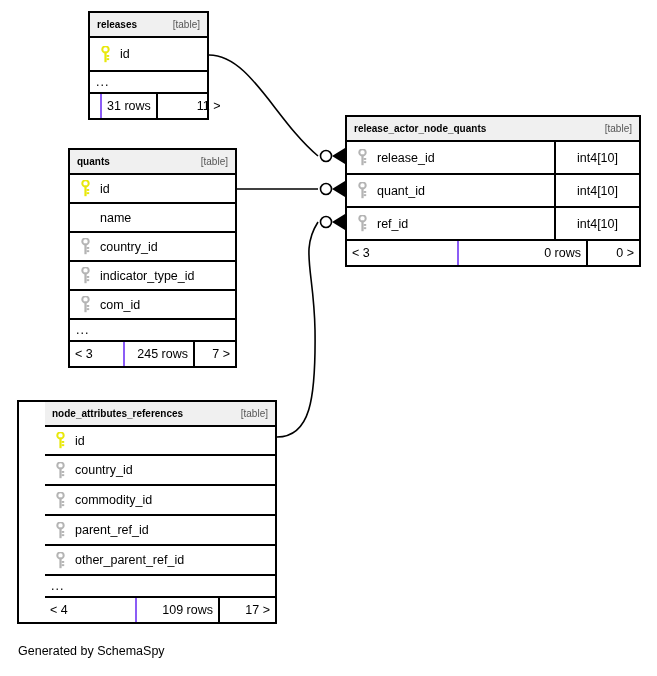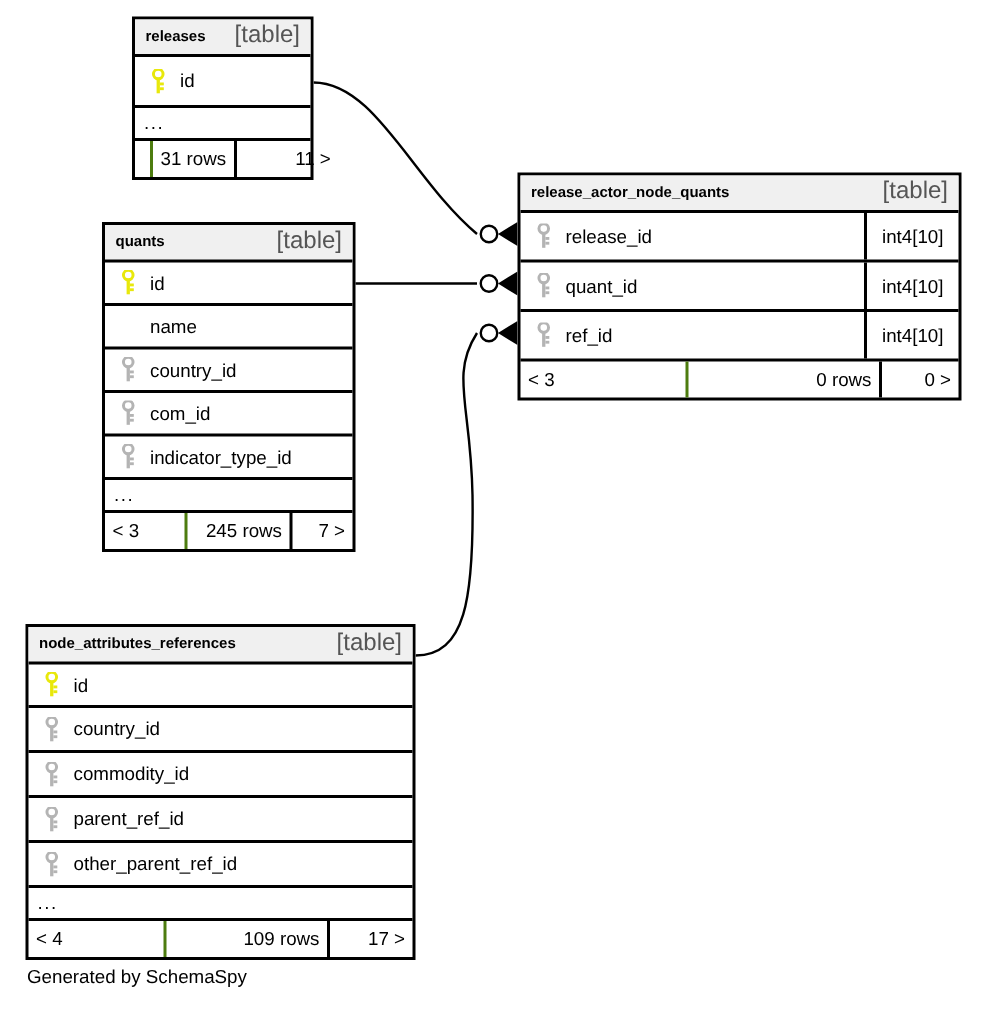--- a/index.html
+++ b/index.html
@@ -42,21 +42,21 @@
     padding: 3px 7px 4px 7px;
     box-sizing: border-box;
     height: 25px;
   }
   .tbl-name {
     font-weight: bold;
     font-size: 10px;
     white-space: nowrap;
   }
   .tbl-tag {
-    font-size: 16px;
+    font-size: 10px;
     color: #555555;
     white-space: nowrap;
     padding-left: 8px;
   }
   .col-row {
     display: flex;
     align-items: center;
     border-bottom: 2px solid #000000;
     box-sizing: border-box;
     height: 29px;
@@ -65,21 +65,21 @@
     display: flex;
     align-items: center;
     flex: 1 1 auto;
     min-width: 0;
     padding-left: 6px;
     box-sizing: border-box;
     height: 100%;
   }
   .col-type {
     border-left: 2px solid #000000;
-    padding: 0 10px;
+    padding: 0 21px;
     display: flex;
     align-items: center;
     height: 100%;
     font-size: 12.5px;
     white-space: nowrap;
     box-sizing: border-box;
   }
   .keyslot {
     width: 18px;
     min-width: 18px;
@@ -114,21 +114,21 @@
     display: flex;
     align-items: center;
     height: 100%;
     box-sizing: border-box;
     padding: 0 5px;
     white-space: nowrap;
   }
   .foot-left { justify-content: flex-start; }
   .foot-mid {
     justify-content: flex-end;
-    border-left: 2px solid #4d7c0f;
+    border-left: 2px solid #8b5cf6;
     border-right: 2px solid #000000;
     flex: 1 1 auto;
   }
   .foot-right { justify-content: flex-end; }
   .caption {
     position: absolute;
     font-size: 12.5px;
     color: #000000;
     white-space: nowrap;
     z-index: 2;
@@ -228,34 +228,34 @@
     <div class="col-row">
       <div class="col-main">
         <span class="keyslot">
           <svg width="9" height="17" viewBox="0 0 9 17">
               <circle cx="4.5" cy="3.4" r="3.2" fill="none" stroke="#b4b4b4" stroke-width="2"></circle>
               <rect x="3.4" y="5.6" width="2.2" height="10.6" fill="#b4b4b4"></rect>
               <rect x="5.6" y="9" width="2.6" height="1.9" fill="#b4b4b4"></rect>
               <rect x="5.6" y="12.2" width="2.6" height="1.9" fill="#b4b4b4"></rect>
             </svg>
         </span>
+        <span class="col-label">indicator_type_id</span>
+      </div>
+    </div>
+    <div class="col-row">
+      <div class="col-main">
+        <span class="keyslot">
+          <svg width="9" height="17" viewBox="0 0 9 17">
+              <circle cx="4.5" cy="3.4" r="3.2" fill="none" stroke="#b4b4b4" stroke-width="2"></circle>
+              <rect x="3.4" y="5.6" width="2.2" height="10.6" fill="#b4b4b4"></rect>
+              <rect x="5.6" y="9" width="2.6" height="1.9" fill="#b4b4b4"></rect>
+              <rect x="5.6" y="12.2" width="2.6" height="1.9" fill="#b4b4b4"></rect>
+            </svg>
+        </span>
         <span class="col-label">com_id</span>
-      </div>
-    </div>
-    <div class="col-row">
-      <div class="col-main">
-        <span class="keyslot">
-          <svg width="9" height="17" viewBox="0 0 9 17">
-              <circle cx="4.5" cy="3.4" r="3.2" fill="none" stroke="#b4b4b4" stroke-width="2"></circle>
-              <rect x="3.4" y="5.6" width="2.2" height="10.6" fill="#b4b4b4"></rect>
-              <rect x="5.6" y="9" width="2.6" height="1.9" fill="#b4b4b4"></rect>
-              <rect x="5.6" y="12.2" width="2.6" height="1.9" fill="#b4b4b4"></rect>
-            </svg>
-        </span>
-        <span class="col-label">indicator_type_id</span>
       </div>
     </div>
     <div class="ellipsis-row">...</div>
     <div class="footer-row">
       <div class="foot-cell foot-left" style="width:53px;">&lt; 3</div>
       <div class="foot-cell foot-mid">245 rows</div>
       <div class="foot-cell foot-right" style="width:40px;">7 &gt;</div>
     </div>
   </div>
 
@@ -306,21 +306,21 @@
       </div>
       <div class="col-type">int4[10]</div>
     </div>
     <div class="footer-row">
       <div class="foot-cell foot-left" style="width:110px;">&lt; 3</div>
       <div class="foot-cell foot-mid">0 rows</div>
       <div class="foot-cell foot-right" style="width:51px;">0 &gt;</div>
     </div>
   </div>
 
-  <div class="table-box" style="left:17px; top:416px; width:260px;">
+  <div class="table-box" style="left:17px; top:400px; width:260px;padding-left:26px;">
     <div class="tbl-header">
       <span class="tbl-name">node_attributes_references</span>
       <span class="tbl-tag">[table]</span>
     </div>
     <div class="col-row" style="height:29px;">
       <div class="col-main">
         <span class="keyslot">
           <svg width="9" height="17" viewBox="0 0 9 17">
               <circle cx="4.5" cy="3.4" r="3.2" fill="none" stroke="#e8e80b" stroke-width="2"></circle>
               <rect x="3.4" y="5.6" width="2.2" height="10.6" fill="#e8e80b"></rect>

